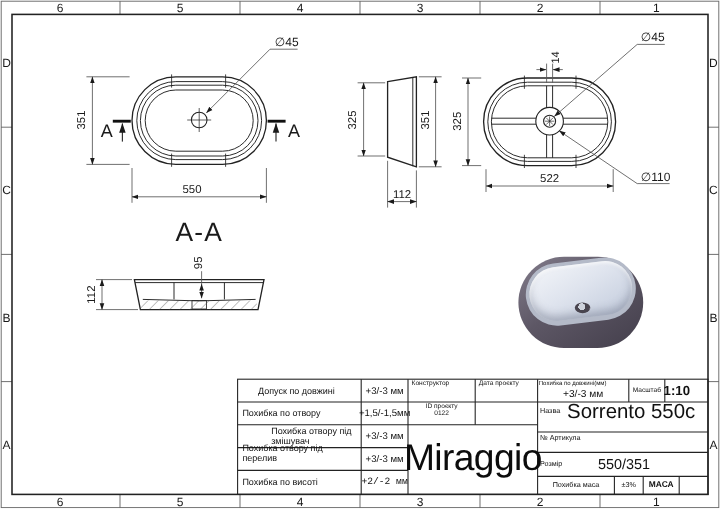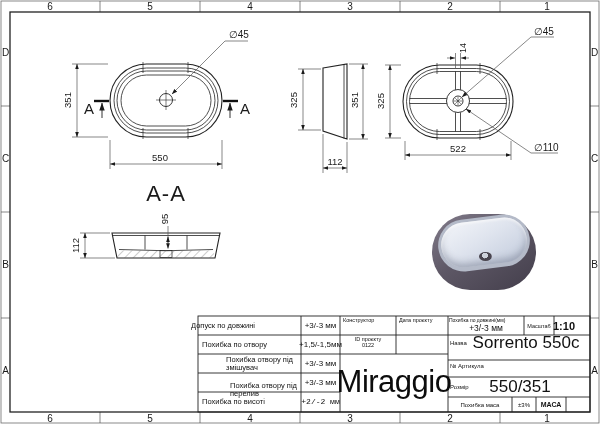--- a/index.html
+++ b/index.html
@@ -260,27 +260,27 @@
     <line x1="198" y1="373" x2="340" y2="373"></line>
     <line x1="198" y1="392" x2="340" y2="392"></line>
     <line x1="448" y1="360" x2="590" y2="360"></line>
     <line x1="448" y1="377" x2="590" y2="377"></line>
     <line x1="448" y1="397" x2="590" y2="397"></line>
   </g>
 </svg>
 
 <div>
 
-  <div class="cell tb-label" style="left:188px;top:316px;width:100px;height:19px;">Допуск по довжині</div>
+  <div class="cell tb-label" style="left:212px;top:316px;width:100px;height:19px;">Допуск по довжині</div>
   <div class="cell tb-value" style="left:301px;top:316px;width:39px;height:19px;">+3/-3 мм</div>
   <div class="cell tb-label" style="left:199px;top:335px;width:100px;height:19px;">Похибка по отвору</div>
   <div class="cell tb-value" style="left:301px;top:335px;width:39px;height:19px;">+1,5/-1,5мм</div>
   <div class="cell tb-label" style="left:199px;top:354px;width:90px;height:19px;padding-left:27px;">Похибка отвору під змішувач</div>
   <div class="cell tb-value" style="left:301px;top:354px;width:39px;height:19px;">+3/-3 мм</div>
-  <div class="cell tb-label" style="left:199px;top:373px;width:90px;height:34px;margin-left:28px;">Похибка отвору під перелив</div>
+  <div class="cell tb-label" style="left:199px;top:361px;width:90px;height:34px;">Похибка отвору під перелив</div>
   <div class="cell tb-value" style="left:301px;top:373px;width:39px;height:19px;">+3/-3 мм</div>
   <div class="cell tb-label" style="left:199px;top:392px;width:100px;height:20px;">Похибка по висоті</div>
   <div class="cell tb-value" style="left:301px;top:392px;width:39px;height:18px;font-family:Liberation Mono, monospace;">+2/-2 мм</div>
 
   <div class="cell tiny" style="left:341px;top:316px;width:54px;height:18px;">Конструктор</div>
   <div class="cell tiny" style="left:397px;top:316px;width:50px;height:18px;">Дата проєкту</div>
   <div class="cell" style="left:341px;top:336px;width:54px;height:16px;flex-direction:column;justify-content:flex-start;font-size:5.5px;line-height:6px;align-items:center;">
     <span>ID проєкту</span>
     <span>0122</span>
   </div>
@@ -290,21 +290,21 @@
   <div class="cell center" style="left:448px;top:321px;width:76px;height:13px;font-size:8.5px;">+3/-3 мм</div>
   <div class="cell center" style="left:524px;top:316px;width:30px;height:19px;font-size:5.5px;">Масштаб</div>
   <div class="cell center" style="left:554px;top:316px;width:20px;height:19px;font-size:11px;font-weight:bold;">1:10</div>
 
   <div class="cell" style="left:450px;top:339px;width:40px;height:8px;font-size:6px;">Назва</div>
   <div class="cell center" style="left:462px;top:330px;width:128px;height:25px;font-size:17px;">Sorrento 550c</div>
 
   <div class="cell" style="left:450px;top:362px;width:60px;height:8px;font-size:6px;">№ Артикула</div>
 
   <div class="cell" style="left:450px;top:383px;width:40px;height:8px;font-size:6px;">Розмір</div>
-  <div class="cell center" style="left:462px;top:377px;width:116px;height:20px;font-size:17px;">550/351</div>
+  <div class="cell center" style="left:462px;top:377px;width:116px;height:20px;font-size:12px;">550/351</div>
 
   <div class="cell center" style="left:448px;top:397px;width:64px;height:15px;font-size:6px;">Похибка маса</div>
   <div class="cell center" style="left:512px;top:397px;width:24px;height:15px;font-size:6px;">±3%</div>
   <div class="cell center" style="left:536px;top:397px;width:30px;height:15px;font-size:7px;font-weight:bold;">МАСА</div>
 </div>
 
 <div class="bowl" style="left:430px;top:208px;width:108px;height:84px;">
   <div style="position:absolute;left:2px;top:6px;width:104px;height:76px;border-radius:38px;
               background:linear-gradient(145deg,#837d8c 0%,#5d5765 45%,#433e4b 100%);"></div>
   <div style="position:absolute;left:8px;top:9px;width:92px;height:52px;border-radius:26px;

